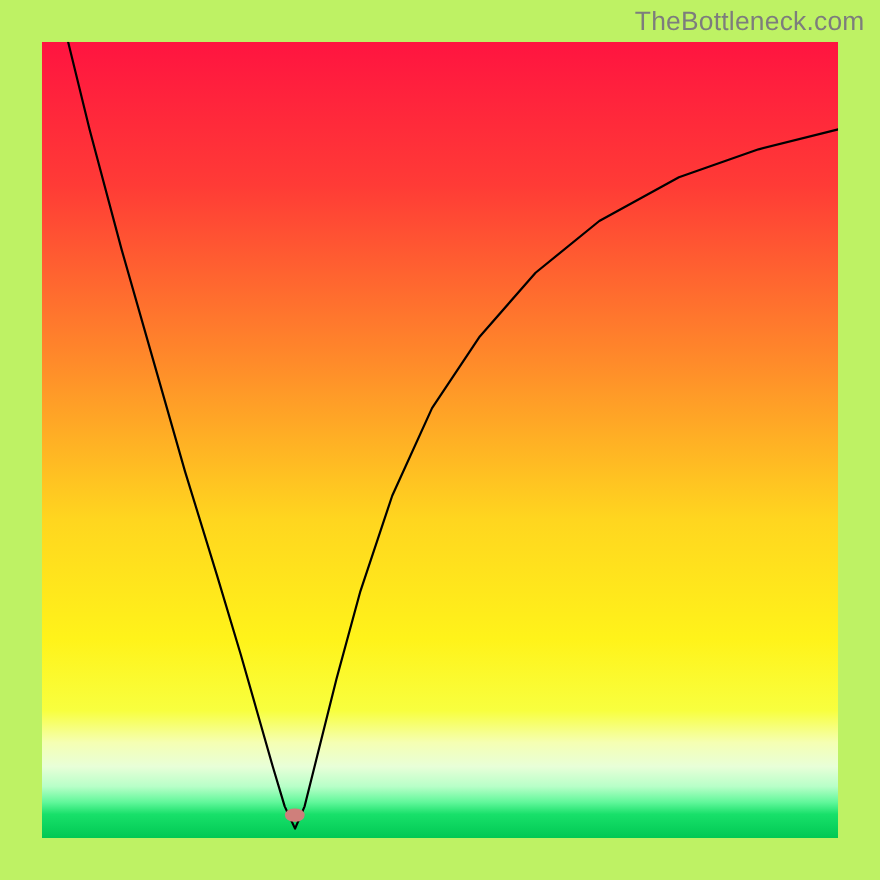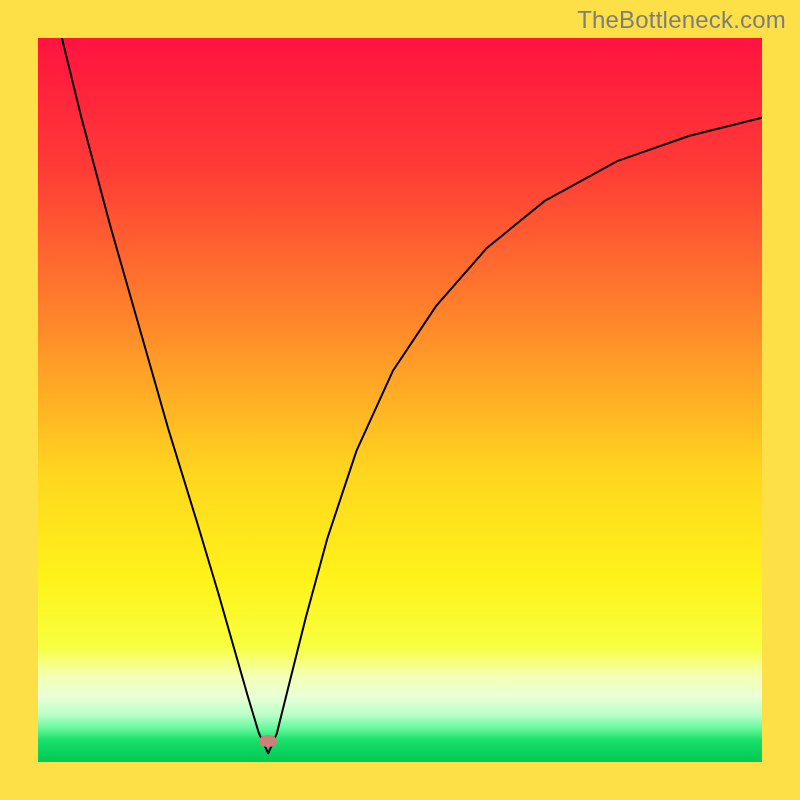--- a/index.html
+++ b/index.html
@@ -10,21 +10,21 @@
     background: #000;
     overflow: hidden;
     font-family: Arial, Helvetica, sans-serif;
   }
   .frame {
     position: absolute;
     left: 0;
     top: 0;
     width: 800px;
     height: 800px;
-    background: #fde047;
+    background: #bef264;
   }
   .plot-area {
     position: absolute;
     left: 38px;
     top: 38px;
     width: 724px;
     height: 724px;
     overflow: hidden;
   }
   .gradient {

